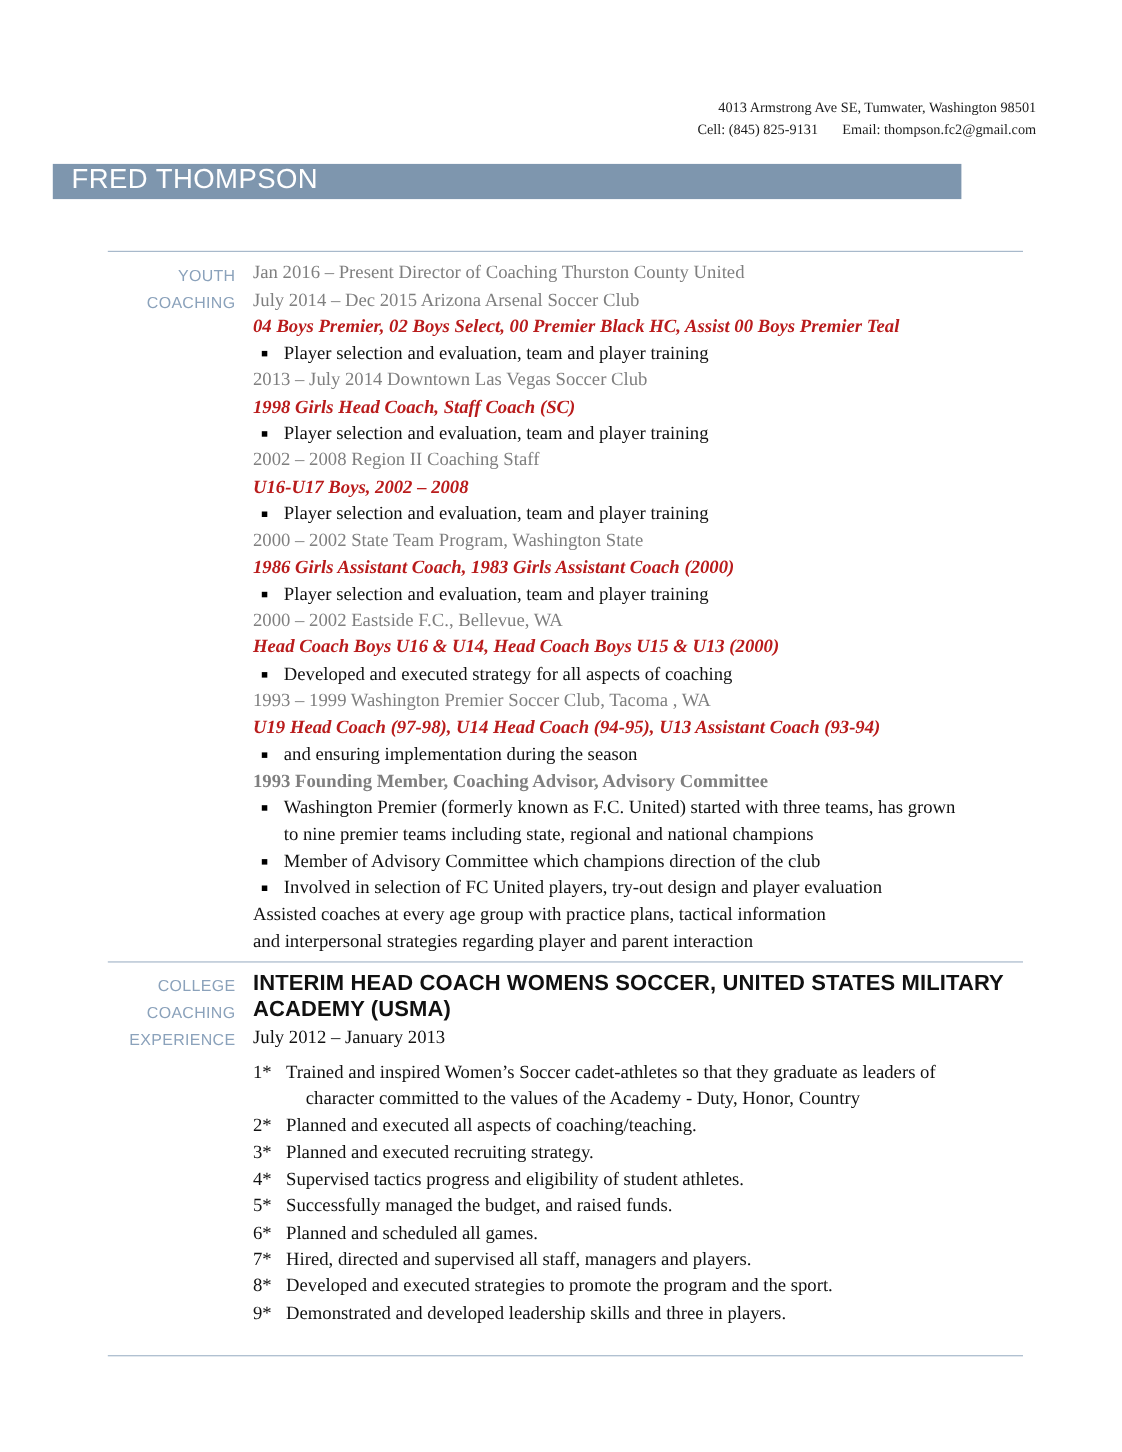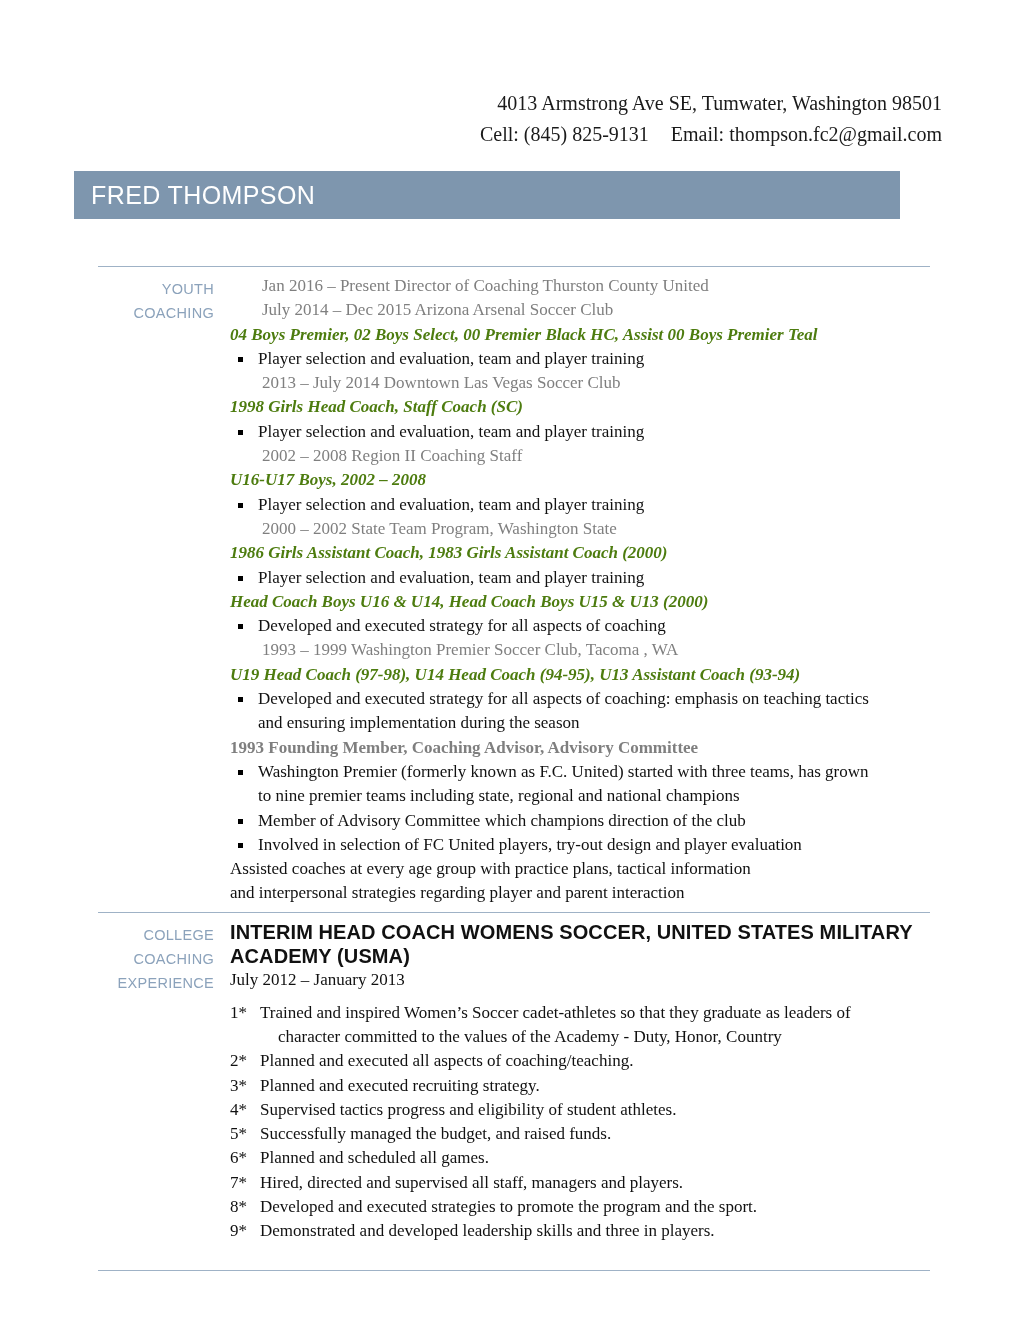--- a/index.html
+++ b/index.html
@@ -20,34 +20,33 @@
     height: 1320px;
     box-sizing: border-box;
     padding: 0;
     position: relative;
   }
 
   
   .contact {
     text-align: right;
     padding: 88px 78px 0 0;
-    font-size: 20px;
+    font-size: 13px;
     line-height: 1.55;
     color: #1a1a1a;
   }
   .contact .line2 .gap { display: inline-block; width: 22px; }
 
   
   .banner {
-    margin: 21px 0 0 74px;
+    margin: 21px 0 0 48px;
     width: 826px;
-    height: 48px;
+    height: 32px;
     background: #7e96ae;
     display: flex;
-    align-items: center;
   }
   .banner .name {
     font-family: "Liberation Sans", "DejaVu Sans", sans-serif;
     color: #ffffff;
     font-size: 25px;
     font-weight: 400;
     letter-spacing: 0.4px;
     padding-left: 17px;
   }
 
@@ -86,30 +85,29 @@
   .body-col {
     flex: 1 1 auto;
     padding-top: 7px;
     padding-bottom: 6px;
   }
 
   
   .ln { font-size: 17px; line-height: 24.3px; }
   .meta {           
     color: #7f7f7f;
-    margin-left: 32px;
   }
   .meta-bold {
     color: #7f7f7f;
     font-weight: bold;
   }
   .role {           
     font-weight: bold;
     font-style: italic;
-    color: #4d7c0f;
+    color: #b91c1c;
   }
   .plain { color: #111111; }
 
   
   .bullet {
     position: relative;
     padding-left: 28px;
     color: #111111;
   }
   .bullet .sq {
@@ -184,25 +182,26 @@
           <div class="ln bullet"><span class="sq"></span><span>Player selection and evaluation, team and player training</span></div>
           <div class="ln meta">2013 – July 2014 Downtown Las Vegas Soccer Club</div>
           <div class="ln role">1998 Girls Head Coach, Staff Coach (SC)</div>
           <div class="ln bullet"><span class="sq"></span><span>Player selection and evaluation, team and player training</span></div>
           <div class="ln meta">2002 – 2008 Region II Coaching Staff</div>
           <div class="ln role">U16-U17 Boys, 2002 – 2008</div>
           <div class="ln bullet"><span class="sq"></span><span>Player selection and evaluation, team and player training</span></div>
           <div class="ln meta">2000 – 2002   State Team Program, Washington State</div>
           <div class="ln role">1986 Girls Assistant Coach, 1983 Girls Assistant Coach (2000)</div>
           <div class="ln bullet"><span class="sq"></span><span>Player selection and evaluation, team and player training</span></div>
+          <div class="ln meta">2000 – 2002   Eastside F.C., Bellevue, WA</div>
           <div class="ln role">Head Coach Boys U16 &amp; U14, Head Coach Boys U15 &amp; U13 (2000)</div>
           <div class="ln bullet"><span class="sq"></span><span>Developed and executed strategy for all aspects of coaching</span></div>
           <div class="ln meta">1993 – 1999 Washington Premier Soccer Club, Tacoma , WA</div>
           <div class="ln role">U19 Head Coach (97-98), U14 Head Coach (94-95), U13 Assistant Coach (93-94)</div>
-          <div class="ln bullet"><span class="sq"></span><span>Developed and executed strategy for all aspects of coaching:  emphasis on teaching tactics</span><span class="cont">and ensuring implementation during the season</span></div>
+          <div class="ln bullet"><span class="sq"></span><span class="cont">and ensuring implementation during the season</span></div>
           <div class="ln meta-bold">1993 Founding Member, Coaching Advisor, Advisory Committee</div>
           <div class="ln bullet"><span class="sq"></span><span>Washington Premier (formerly known as F.C. United) started with three teams, has grown</span><span class="cont">to nine premier teams including state, regional and national champions</span></div>
           <div class="ln bullet"><span class="sq"></span><span>Member of Advisory Committee which champions direction of the club</span></div>
           <div class="ln bullet"><span class="sq"></span><span>Involved in selection of FC United players, try-out design and player evaluation</span></div>
           <div class="ln plain">Assisted coaches at every age group with practice plans, tactical information</div>
           <div class="ln plain">and interpersonal strategies regarding player and parent interaction</div>
         </div>
       </div>
       <div class="rule"></div>
       <div class="section">

